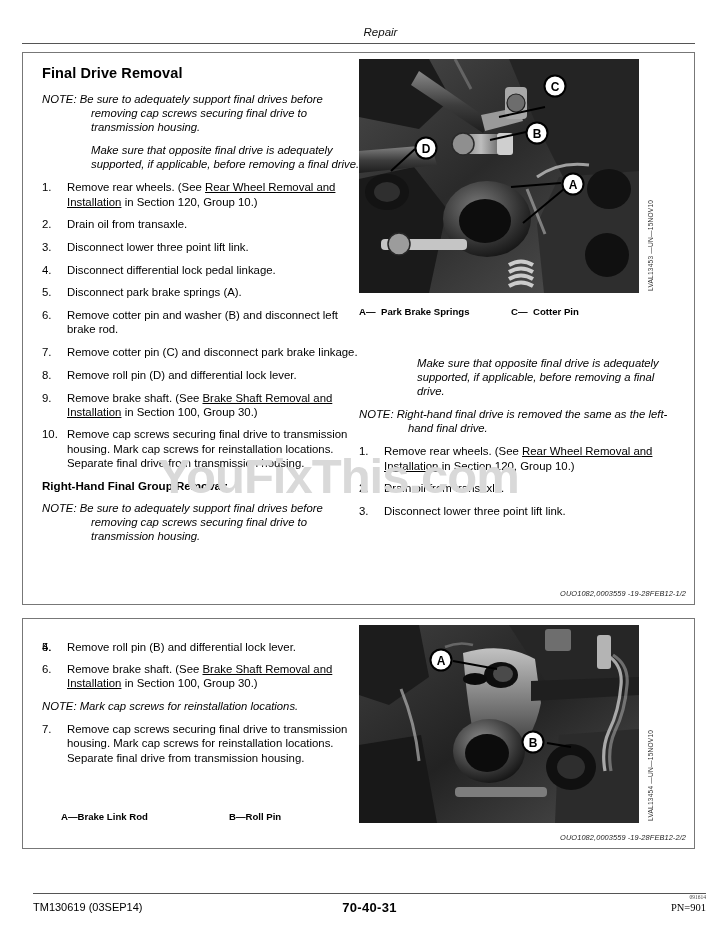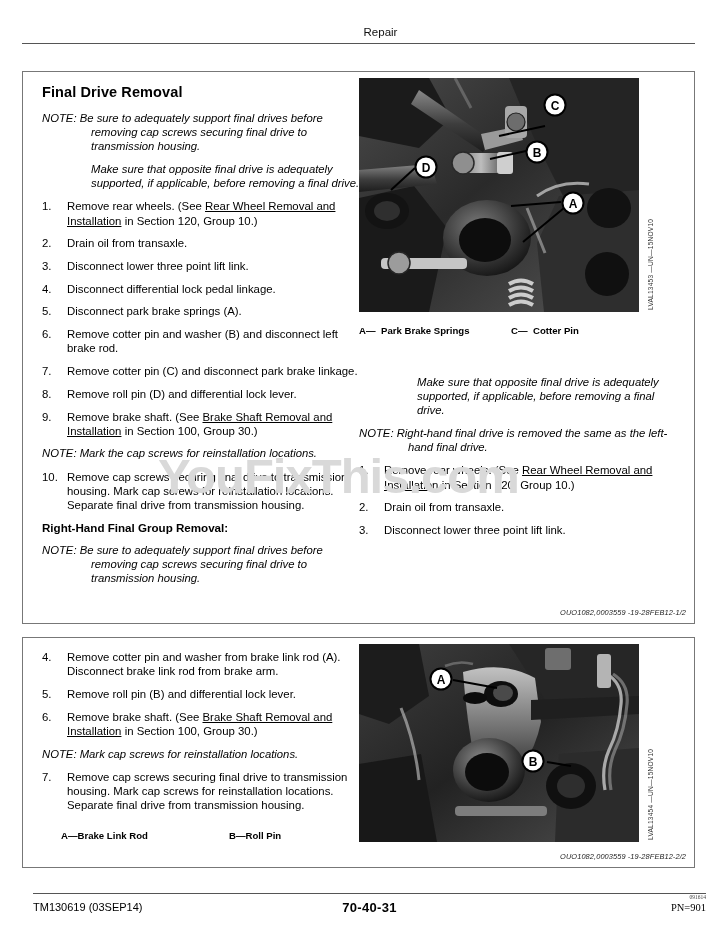--- a/index.html
+++ b/index.html
@@ -17,32 +17,32 @@
   }
 
   
   #page-header {
     position: absolute;
     left: 22px; top: 22px; width: 673px; height: 22px;
     border-bottom: 1.5px solid #555;
     text-align: center;
   }
   #page-header .hdr-text {
+    font-style: italic;
     font-size: 11.5px;
     line-height: 20px;
     color: #111;
     padding-left: 44px;
   }
 
   
   .panel {
     position: absolute;
     border: 1.2px solid #777;
     background: transparent;
-    margin-top: 19px;
   }
   #panel-1 { left: 22px; top: 52px; width: 673px; height: 553px; }
   #panel-2 { left: 22px; top: 618px; width: 673px; height: 231px; }
 
   .panel-inner { position: relative; width: 100%; height: 100%; }
 
   
   .col-left  { position: absolute; left: 19px; width: 325px; top: 12px; }
   .col-right { position: absolute; left: 336px; width: 320px; top: 10px; }
 
@@ -197,24 +197,20 @@
           <li><span class="num">2.</span><span>Drain oil from transaxle.</span></li>
           <li><span class="num">3.</span><span>Disconnect lower three point lift link.</span></li>
           <li><span class="num">4.</span><span>Disconnect differential lock pedal linkage.</span></li>
           <li><span class="num">5.</span><span>Disconnect park brake springs (A).</span></li>
           <li><span class="num">6.</span><span>Remove cotter pin and washer (B) and disconnect left brake rod.</span></li>
           <li><span class="num">7.</span><span>Remove cotter pin (C) and disconnect park brake linkage.</span></li>
           <li><span class="num">8.</span><span>Remove roll pin (D) and differential lock lever.</span></li>
           <li><span class="num">9.</span><span>Remove brake shaft. (See </span><u>Brake Shaft Removal and Installation</u><span> in Section 100, Group 30.)</span></li>
         </ol>
 
-    <div class="note-flat">
-      <span>NOTE:</span>
-      <span>Mark the cap screws for reinstallation locations.</span>
-    </div>
 
     <ol class="steps">
       <li>
         <span class="num wide">10.</span><span>Remove cap screws securing final drive to transmission housing.  Mark cap screws for reinstallation locations. Separate final drive from transmission housing.</span>
       </li>
     </ol>
 
     <div class="h-sub">Right-Hand Final Group Removal:</div>
 
     <div class="note">
@@ -337,21 +333,21 @@
 
   <div class="src-code" id="src-1">OUO1082,0003559 -19-28FEB12-1/2</div>
  </div>
 </div>
 
 <div class="panel" id="panel-2">
  <div class="panel-inner">
 
   <div class="col-left">
     <ol class="steps" id="p2-left-steps">
-          <li><span class="num">4.</span><span>Remove cotter pin and washer from brake link rod (A). Disconnect brake link rod from brake arm.</span></li>
+          <li><span class="num">4.</span></li>
           <li><span class="num">5.</span><span>Remove roll pin (B) and differential lock lever.</span></li>
           <li><span class="num">6.</span><span>Remove brake shaft. (See </span><u>Brake Shaft Removal and Installation</u><span> in Section 100, Group 30.)</span></li>
         </ol>
 
     <div class="note-flat">
       <span>NOTE:</span>
       <span>Mark cap screws for reinstallation locations.</span>
     </div>
 
     <ol class="steps">

